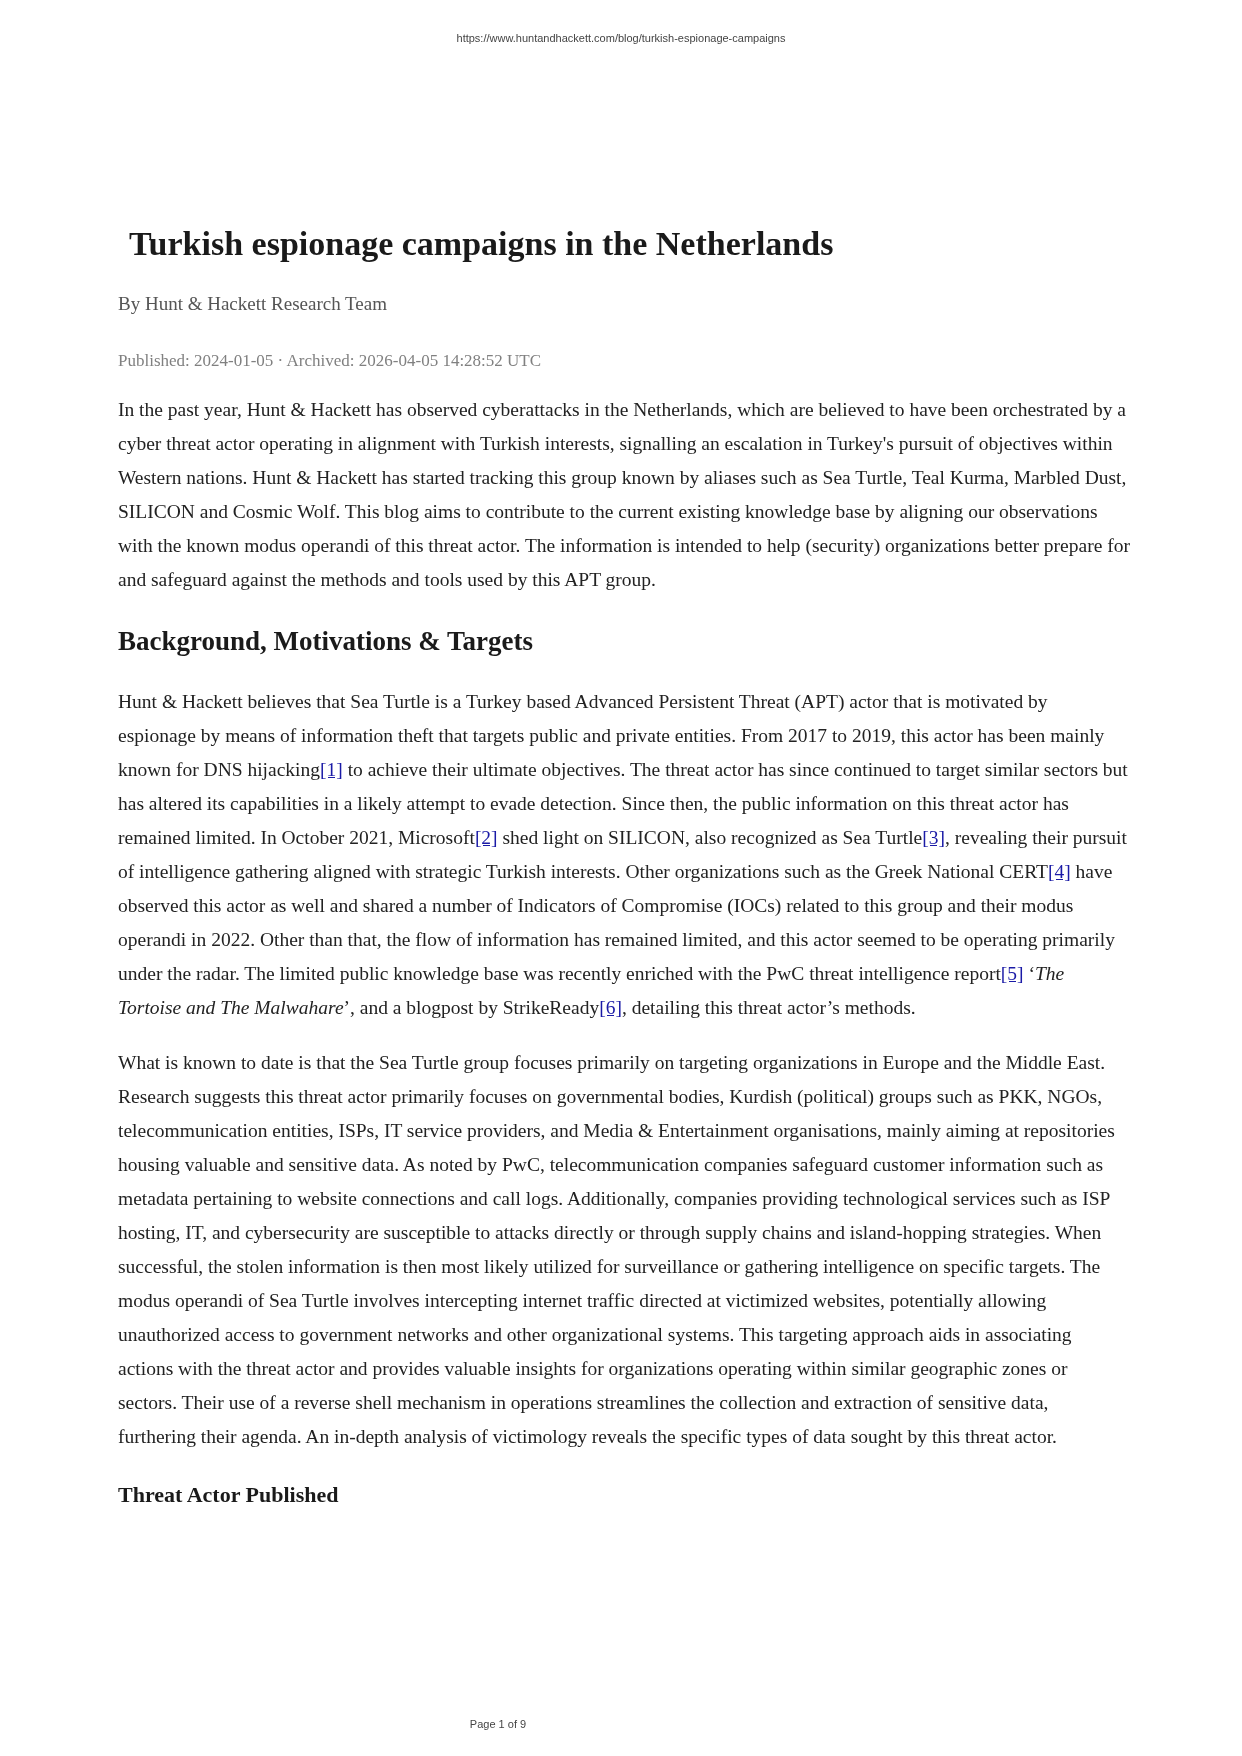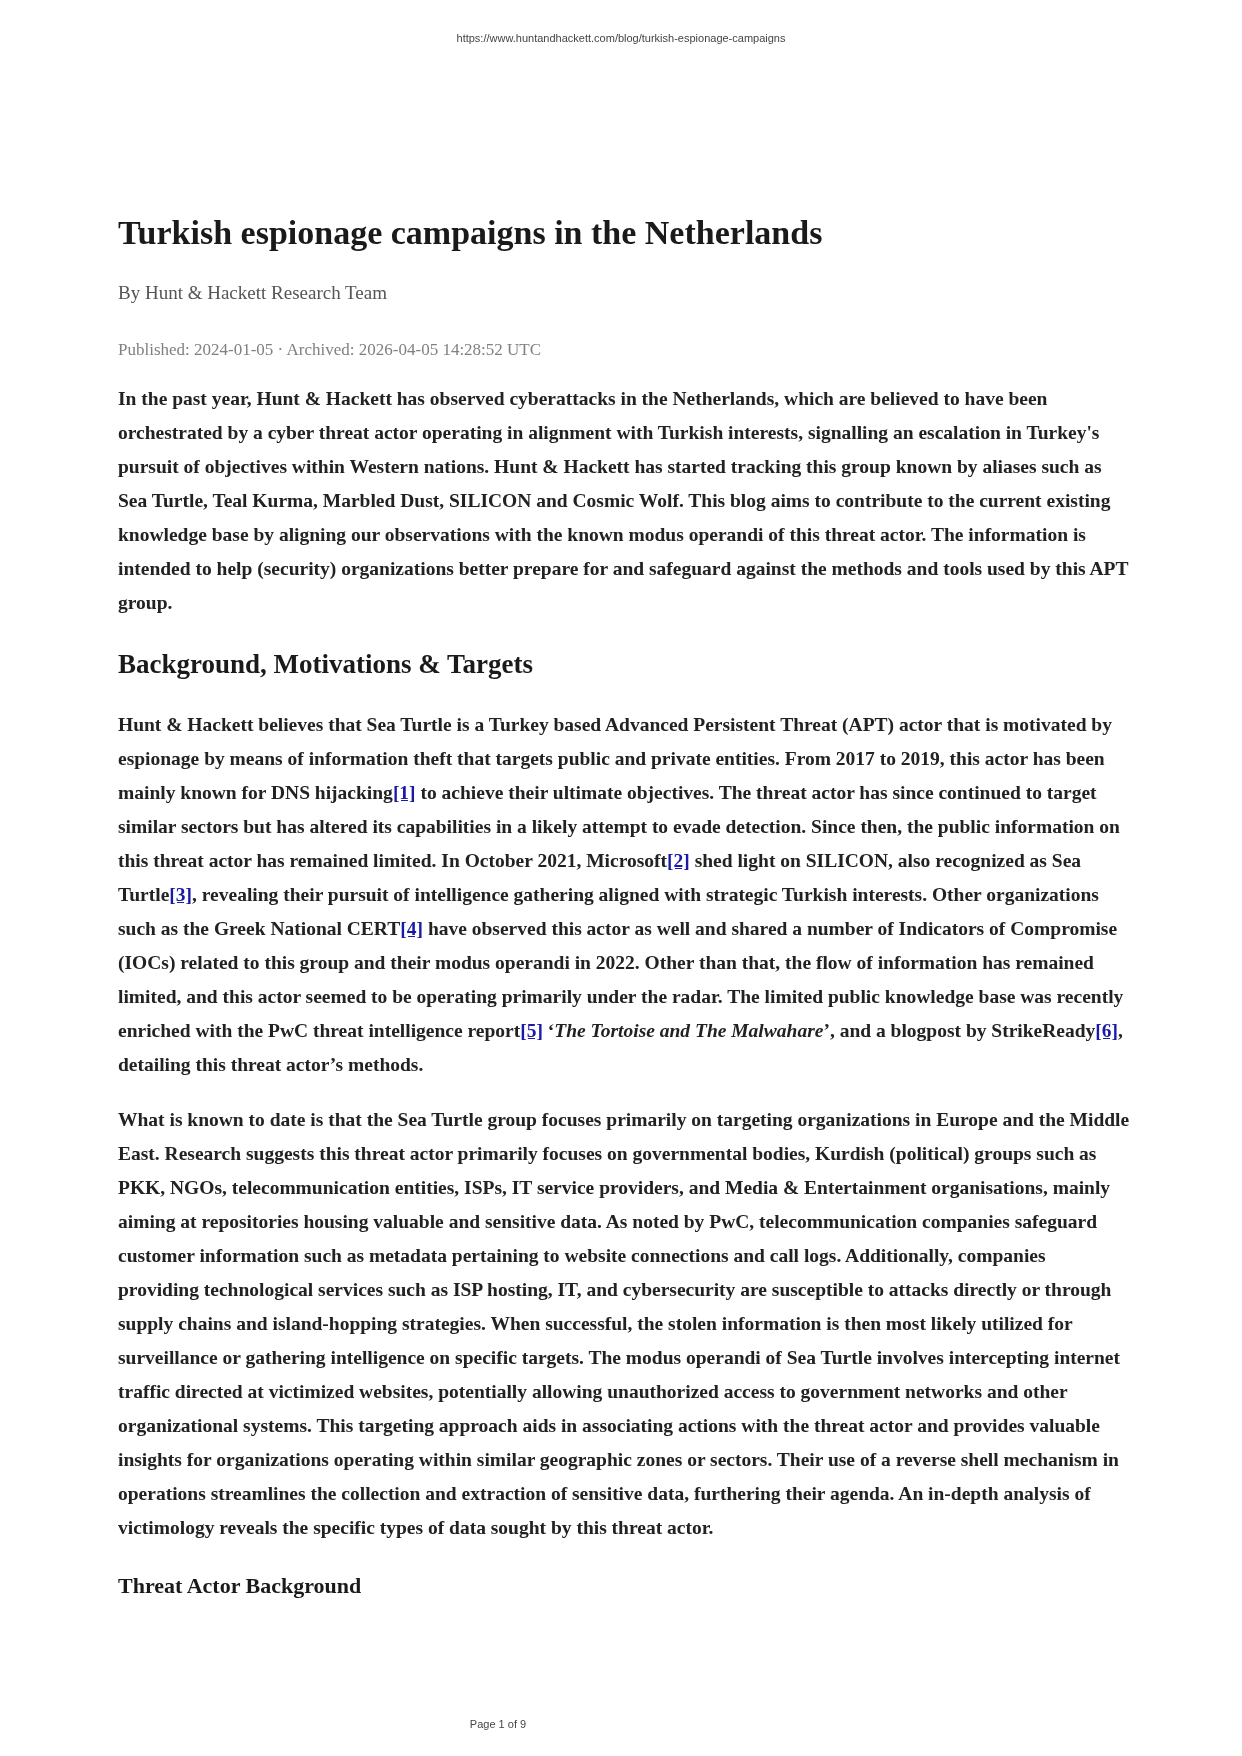--- a/index.html
+++ b/index.html
@@ -28,21 +28,21 @@
       position: absolute;
       left: 118px;
       top: 208px;
       width: 1012px;
       font-family: "Liberation Serif", serif;
     }
     h1.page-title {
       font-family: "Liberation Serif", serif;
       font-size: 34px;
       font-weight: bold;
-      margin: 0;
+      margin: 11px;
       line-height: 50px;
       color: #1a1a1a;
     }
     .byline {
       font-size: 19px;
       color: #555;
       margin-top: 22px;
       line-height: 26px;
       font-family: Liberation Serif, serif;
     }
@@ -50,21 +50,20 @@
       font-size: 17px;
       color: #808080;
       margin-top: 32px;
       line-height: 24px;
     }
     p.body-para {
       font-size: 19.5px;
       line-height: 34px;
       margin: 0;
       color: #222;
-      font-weight: bold;
     }
     .p1 { margin-top: 20px !important; }
     h2.section-title {
       font-size: 27px;
       font-weight: bold;
       margin: 24px 0 0 0;
       line-height: 40px;
       color: #1a1a1a;
     }
     .p2 { margin-top: 24px !important; }
@@ -102,16 +101,16 @@
   <div class="meta">Published: 2024-01-05 · Archived: 2026-04-05 14:28:52 UTC</div>
 
   <p class="body-para p1">In the past year, Hunt &amp; Hackett has observed cyberattacks in the Netherlands, which are believed to have been orchestrated by a cyber threat actor operating in alignment with Turkish interests, signalling an escalation in Turkey's pursuit of objectives within Western nations. Hunt &amp; Hackett has started tracking this group known by aliases such as Sea Turtle, Teal Kurma, Marbled Dust, SILICON and Cosmic Wolf.  This blog aims to contribute to the current existing knowledge base by aligning our observations with the known modus operandi of this threat actor. The information is intended to help (security) organizations better prepare for and safeguard against the methods and tools used by this APT group.</p>
 
   <h2 class="section-title">Background, Motivations &amp; Targets</h2>
 
   <p class="body-para p2"><span>Hunt &amp; Hackett believes that Sea Turtle is a Turkey based Advanced Persistent Threat (APT) actor that is motivated by espionage by means of information theft that targets public and private entities. From 2017 to 2019, this actor has been mainly known for DNS hijacking</span><a class="cite" href="#">[1]</a><span> to achieve their ultimate objectives. The threat actor has since continued to target similar sectors but has altered its capabilities in a likely attempt to evade detection. Since then, the public information on this threat actor has remained limited. In October 2021, Microsoft</span><a class="cite" href="#">[2]</a><span> shed light on SILICON, also recognized as Sea Turtle</span><a class="cite" href="#">[3]</a><span>, revealing their pursuit of intelligence gathering aligned with strategic Turkish interests. Other organizations such as the Greek National CERT</span><a class="cite" href="#">[4]</a><span> have observed this actor as well and shared a number of Indicators of Compromise (IOCs) related to this group and their modus operandi in 2022. Other than that, the flow of information has remained limited, and this actor seemed to be operating primarily under the radar. The limited public knowledge base was recently enriched with the PwC threat intelligence report</span><a class="cite" href="#">[5]</a><span> ‘</span><em>The Tortoise and The Malwahare</em><span>’, and a  blogpost by StrikeReady</span><a class="cite" href="#">[6]</a><span>, detailing this threat actor’s methods.</span></p>
 
   <p class="body-para p3">What is known to date is that the Sea Turtle group focuses primarily on targeting organizations in Europe and the Middle East. Research suggests this threat actor primarily focuses on governmental bodies, Kurdish (political) groups such as PKK, NGOs, telecommunication entities, ISPs, IT service providers, and Media &amp; Entertainment organisations, mainly aiming at repositories housing valuable and sensitive data. As noted by PwC, telecommunication companies safeguard customer information such as metadata pertaining to website connections and call logs. Additionally, companies providing technological services such as ISP hosting, IT, and cybersecurity are susceptible to attacks directly or through supply chains and island-hopping strategies. When successful, the stolen information is then most likely utilized for surveillance or gathering intelligence on specific targets. The modus operandi of Sea Turtle involves intercepting internet traffic directed at victimized websites, potentially allowing unauthorized access to government networks and other organizational systems. This targeting approach aids in associating actions with the threat actor and provides valuable insights for organizations operating within similar geographic zones or sectors. Their use of a reverse shell mechanism in operations streamlines the collection and extraction of sensitive data, furthering their agenda. An in-depth analysis of victimology reveals the specific types of data sought by this threat actor.</p>
 
-  <h3 class="subsection-title">Threat Actor Background</h3>
+  <h3 class="subsection-title">Threat Actor Published</h3>
 </main>
 
 <div class="page-footer">Page 1 of 9</div>
 
 </body></html>

